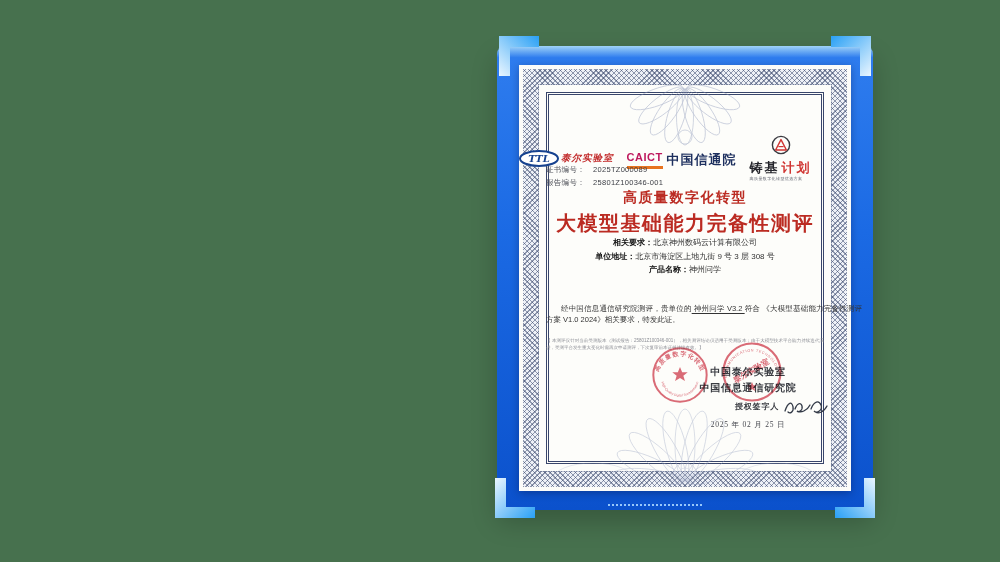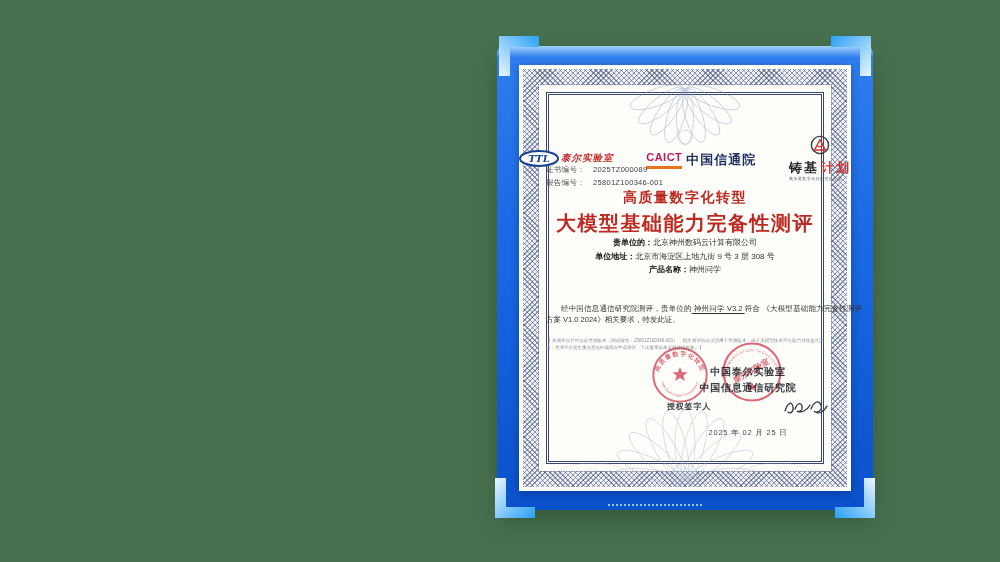--- a/index.html
+++ b/index.html
@@ -31,21 +31,21 @@
   }
   .core{position:absolute;inset:20px;background:#fdfdfa;box-shadow:0 0 0 1px rgba(44,59,98,.25);}
   .rule{position:absolute;inset:27px;border:1px solid #39466b;outline:1px solid #39466b;outline-offset:-3px;background:transparent;}
   .orn{position:absolute;left:50%;transform:translateX(-50%);pointer-events:none;}
   .orn-top{top:20px;opacity:.55;}
   .orn-bottom{bottom:6px;opacity:.5;}
   .dots{position:absolute;left:608px;top:504px;width:94px;height:0;border-top:2px dotted rgba(165,212,255,.9);}
 
   
   .content{position:absolute;inset:0;z-index:3;}
-  .logos{position:absolute;left:0;right:0;top:70px;display:flex;justify-content:space-between;align-items:center;gap:13px;}
+  .logos{position:absolute;left:0;right:0;top:70px;display:flex;justify-content:flex-start;align-items:center;gap:13px;}
   .ttl{display:flex;align-items:center;gap:2px;}
   .ttl-script{font-family:"DejaVu Serif","Liberation Serif",serif;font-style:italic;font-weight:bold;color:#c22a2a;font-size:9.5px;letter-spacing:1px;}
   .caict{display:flex;align-items:flex-end;gap:4px;}
   .caict-abbr{display:inline-block;text-align:center;}
   .caict-abbr b{font-size:11px;color:#be185d;letter-spacing:.5px;}
   .caict-bar{display:block;height:2.5px;background:#e8731f;margin-top:1px;}
   .caict-name{font-size:13px;font-weight:bold;color:#1d2f5e;letter-spacing:1px;}
   .zhuji{display:flex;align-items:center;gap:4px;flex-direction:column;}
   .zhuji-text{line-height:1;}
   .zb{font-size:13px;font-weight:bold;color:#24242a;letter-spacing:2px;}
@@ -67,23 +67,23 @@
   .body-p{position:absolute;left:27px;width:316px;top:238px;font-size:7.5px;line-height:11px;color:#333;text-align:justify;text-indent:2em;}
   .body-p u{text-underline-offset:1.5px;}
   .footnote{position:absolute;left:27px;width:278px;top:273px;font-size:4.5px;line-height:6.5px;color:#8d8f96;text-align:justify;}
 
   .stamp{position:absolute;opacity:.78;mix-blend-mode:multiply;z-index:5;}
   .stamp1{left:132px;top:281px;width:58px;height:58px;}
   .stamp2{left:202px;top:276px;width:62px;height:62px;}
 
   .orgblk{position:absolute;left:148px;top:299px;width:162px;text-align:center;z-index:4;}
   .orgline{font-size:10px;font-weight:bold;color:#3a3c42;letter-spacing:.8px;line-height:16px;}
-  .signrow{display:flex;justify-content:space-between;align-items:center;gap:4px;height:20px;}
+  .signrow{display:flex;justify-content:flex-end;align-items:center;gap:4px;height:20px;}
   .signlabel{font-size:8px;font-weight:bold;color:#3a3c42;letter-spacing:.8px;}
-  .dateline{font-size:7.5px;color:#46484f;letter-spacing:.8px;margin-top:12px;}
+  .dateline{font-size:7.5px;color:#46484f;letter-spacing:.8px;margin-top:4px;font-family:Liberation Serif, serif;}
 </style>
 </head>
 <body>
 
 <div class="frame">
 
   <svg class="corner tl" viewBox="0 0 40 40">
     <defs>
         <linearGradient id="gTL" x1="1" y1="0" x2="0" y2="1">
       <stop offset="0" stop-color="#29a0f5"></stop>
@@ -197,21 +197,21 @@
         <span>证书编号：</span><span class="v">2025TZ000089</span>
       </div>
       <div class="cnum cnum2">
         <span>报告编号：</span><span class="v">25801Z100346-001</span>
       </div>
 
       <div class="title title1">高质量数字化转型</div>
       <div class="title title2">大模型基础能力完备性测评</div>
 
       <div class="info">
-        <div><b>贵单位的：</b><span>北京神州数码云计算有限公司</span></div>
+        <div><b>相关要求：</b><span>北京神州数码云计算有限公司</span></div>
         <div><b>单位地址：</b><span>北京市海淀区上地九街 9 号 3 层 308 号</span></div>
         <div><b>产品名称：</b><span>神州问学</span></div>
       </div>
 
       <div class="body-p">
         <span>经中国信息通信研究院测评，贵单位的</span><u> 神州问学 V3.2 </u><span>符合 《大模型基础能力完备性测评方案 V1.0 2024》相关要求，特发此证。</span>
       </div>
 
       <div class="footnote">【 本测评仅针对当前受测版本（测试报告：25801Z100346-001），相关测评结论仅适用于受测版本；由于大模型技术平台能力持续迭代演进，受测平台发生重大变化时需再次申请测评，下次复审前本证书持续有效。】</div>
 

